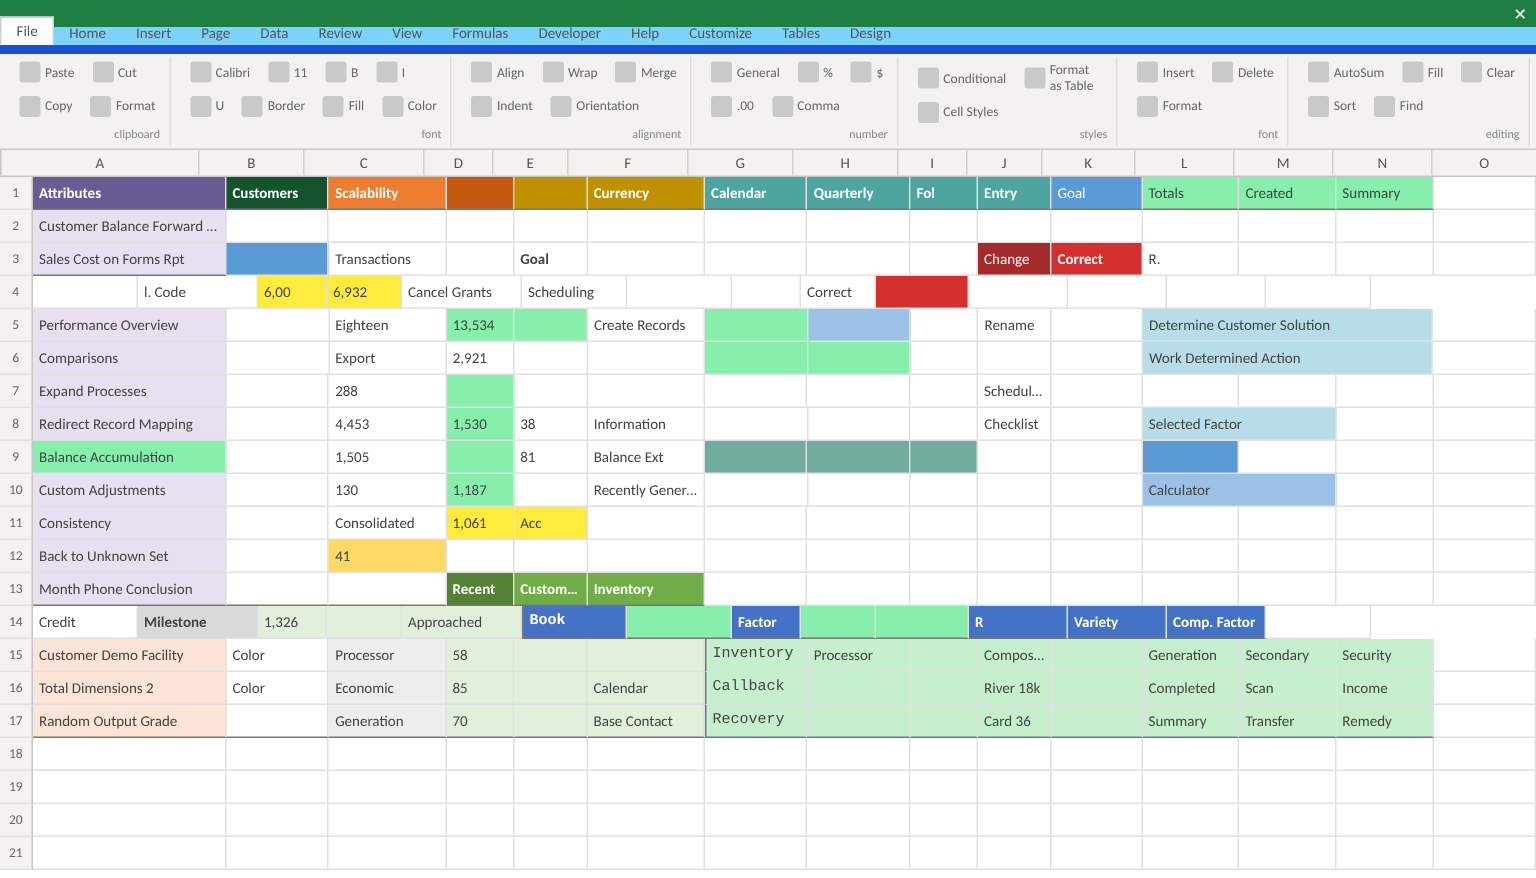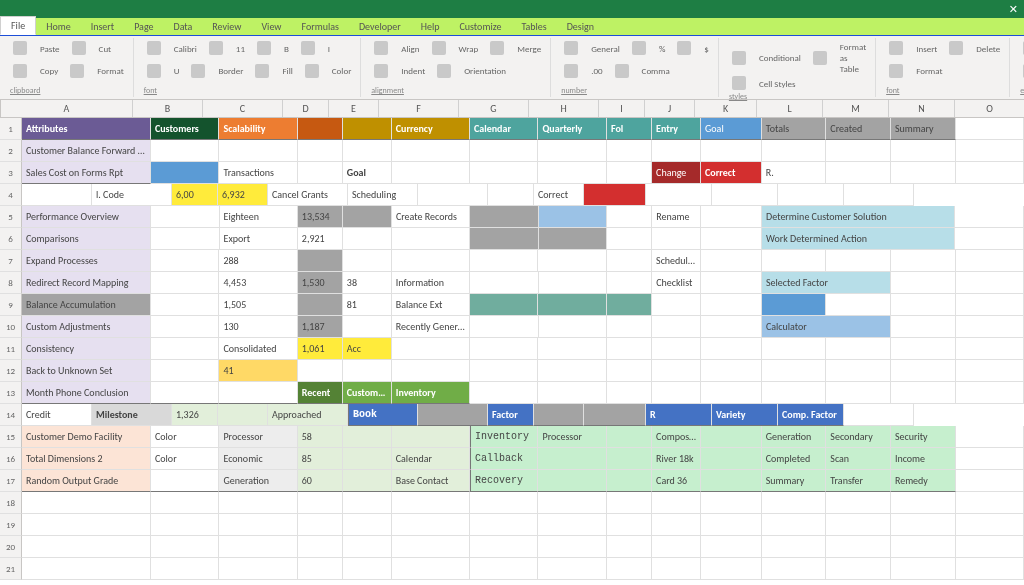--- a/index.html
+++ b/index.html
@@ -3,31 +3,31 @@
 <meta charset="utf-8">
 <style>
   * { box-sizing: border-box; margin: 0; padding: 0; }
   body { font-family: "Segoe UI", Calibri, sans-serif; font-size: 11px; background: #fff; width: 1024px; height: 585px; overflow: hidden; color: #444; }
 
   
   .titlebar { height: 18px; background: #1e7e44; display: flex; align-items: center; padding: 0 6px; color: #fff; }
   .titlebar .close { margin-left: auto; }
 
   
-  .tabrow { height: 18px; background: #bef264; border-bottom: 1px solid #1d4ed8; display: flex; align-items: flex-end; }
+  .tabrow { height: 18px; background: #7dd3fc; border-bottom: 6px solid #1d4ed8; display: flex; align-items: flex-end; }
   .tab { padding: 2px 10px; font-size: 10px; color: #555; cursor: default; }
   .tab.active { background: #fff; border: 1px solid #d0d0d0; border-bottom: 1px solid #fff; }
 
   
   .ribbon { height: 64px; background: #f3f2f1; border-bottom: 1px solid #c8c6c4; display: flex; align-items: stretch; padding: 2px 4px; gap: 4px; }
   .rgroup { border-right: 1px solid #ddd; padding: 2px 6px; display: flex; flex-direction: column; justify-content: space-between; }
   .rgroup .row { display: flex; gap: 6px; align-items: center; }
-  .rbtn { display: flex; align-items: center; gap: 13px; font-size: 9px; color: #666; cursor: default; padding: 1px 3px; }
+  .rbtn { display: flex; align-items: center; gap: 3px; font-size: 9px; color: #666; cursor: default; padding: 1px 3px; }
   .ricon { width: 14px; height: 14px; background: #c9c9c9; border-radius: 2px; flex: 0 0 auto; }
-  .rgroup-lbl { text-align: left; font-size: 8px; color: #888; text-decoration: underline; }
+  .rgroup-lbl { text-align: right; font-size: 8px; color: #888; }
 
   
   .colhdrs { height: 18px; background: #f3f2f1; border-bottom: 1px solid #c8c6c4; display: flex; }
   .rowhdr-spacer { width: 22px; border-right: 1px solid #c8c6c4; }
   .colhdr { border-right: 1px solid #d0d0d0; text-align: center; font-size: 10px; color: #555; line-height: 18px; }
 
   
   .sheet { position: relative; height: calc(585px - 18px - 18px - 64px - 18px); overflow: hidden; }
   .grid { position: absolute; inset: 0; }
   .grow { display: flex; height: 22px; }
@@ -51,21 +51,21 @@
   .c13 { width: 66px;  }
   .c14 { width: 70px;  }
 
   
   .fill-purple   { background: #6b5b95; color: #fff; font-weight: 600; }
   .fill-blue     { background: #14532d; color: #fff; font-weight: 600; }
   .fill-orange   { background: #ed7d31; color: #fff; font-weight: 600; }
   .fill-dkorange { background: #c65911; color: #fff; font-weight: 600; }
   .fill-goldhdr  { background: #bf9000; color: #fff; font-weight: 600; }
   .fill-teal     { background: #4ea49e; color: #fff; font-weight: 600; }
-  .fill-ltblue   { background: #a3a3a3; }
+  .fill-ltblue   { background: #86efac; }
   .fill-ltblue2  { background: #9bc2e6; }
   .fill-ltblue3  { background: #5b9bd5; color:#fff; }
   .fill-ltgreen  { background: #c6efce; }
   .fill-dkteal   { background: #70ad9e; }
   .fill-ltteal   { background: #b7dee8; }
   .fill-yellow   { background: #ffeb3b; }
   .fill-gold     { background: #ffd966; }
   .fill-red      { background: #d32f2f; color:#fff; font-weight:600; }
   .fill-maroon   { background: #a52a2a; color:#fff; }
   .fill-lilac    { background: #e6e0f0; }
@@ -589,21 +589,21 @@
         <div class="cell c11 fill-ltgreen">Completed</div>
         <div class="cell c12 fill-ltgreen">Scan</div>
         <div class="cell c13 fill-ltgreen">Income</div>
         <div class="cell c14"></div>
       </div>
       <div class="grow">
         <div class="rowhdr">17</div>
         <div class="cell c0 fill-peach bord-strong">Random Output Grade</div>
         <div class="cell c1 bord-strong"></div>
         <div class="cell c2 fill-gray2 bord-strong">Generation</div>
-        <div class="cell c3 fill-ltgreen2 bord-strong">60</div>
+        <div class="cell c3 fill-ltgreen2 bord-strong">70</div>
         <div class="cell c4 fill-ltgreen2 bord-strong"></div>
         <div class="cell c5 fill-ltgreen2 bord-strong">Base Contact</div>
         <div class="cell c6 fill-ltgreen bord-strong lborder">Recovery</div>
         <div class="cell c7 fill-ltgreen bord-strong"></div>
         <div class="cell c8 fill-ltgreen bord-strong"></div>
         <div class="cell c9 fill-ltgreen bord-strong">Card 36</div>
         <div class="cell c10 fill-ltgreen bord-strong"></div>
         <div class="cell c11 fill-ltgreen bord-strong">Summary</div>
         <div class="cell c12 fill-ltgreen bord-strong">Transfer</div>
         <div class="cell c13 fill-ltgreen bord-strong">Remedy</div>

